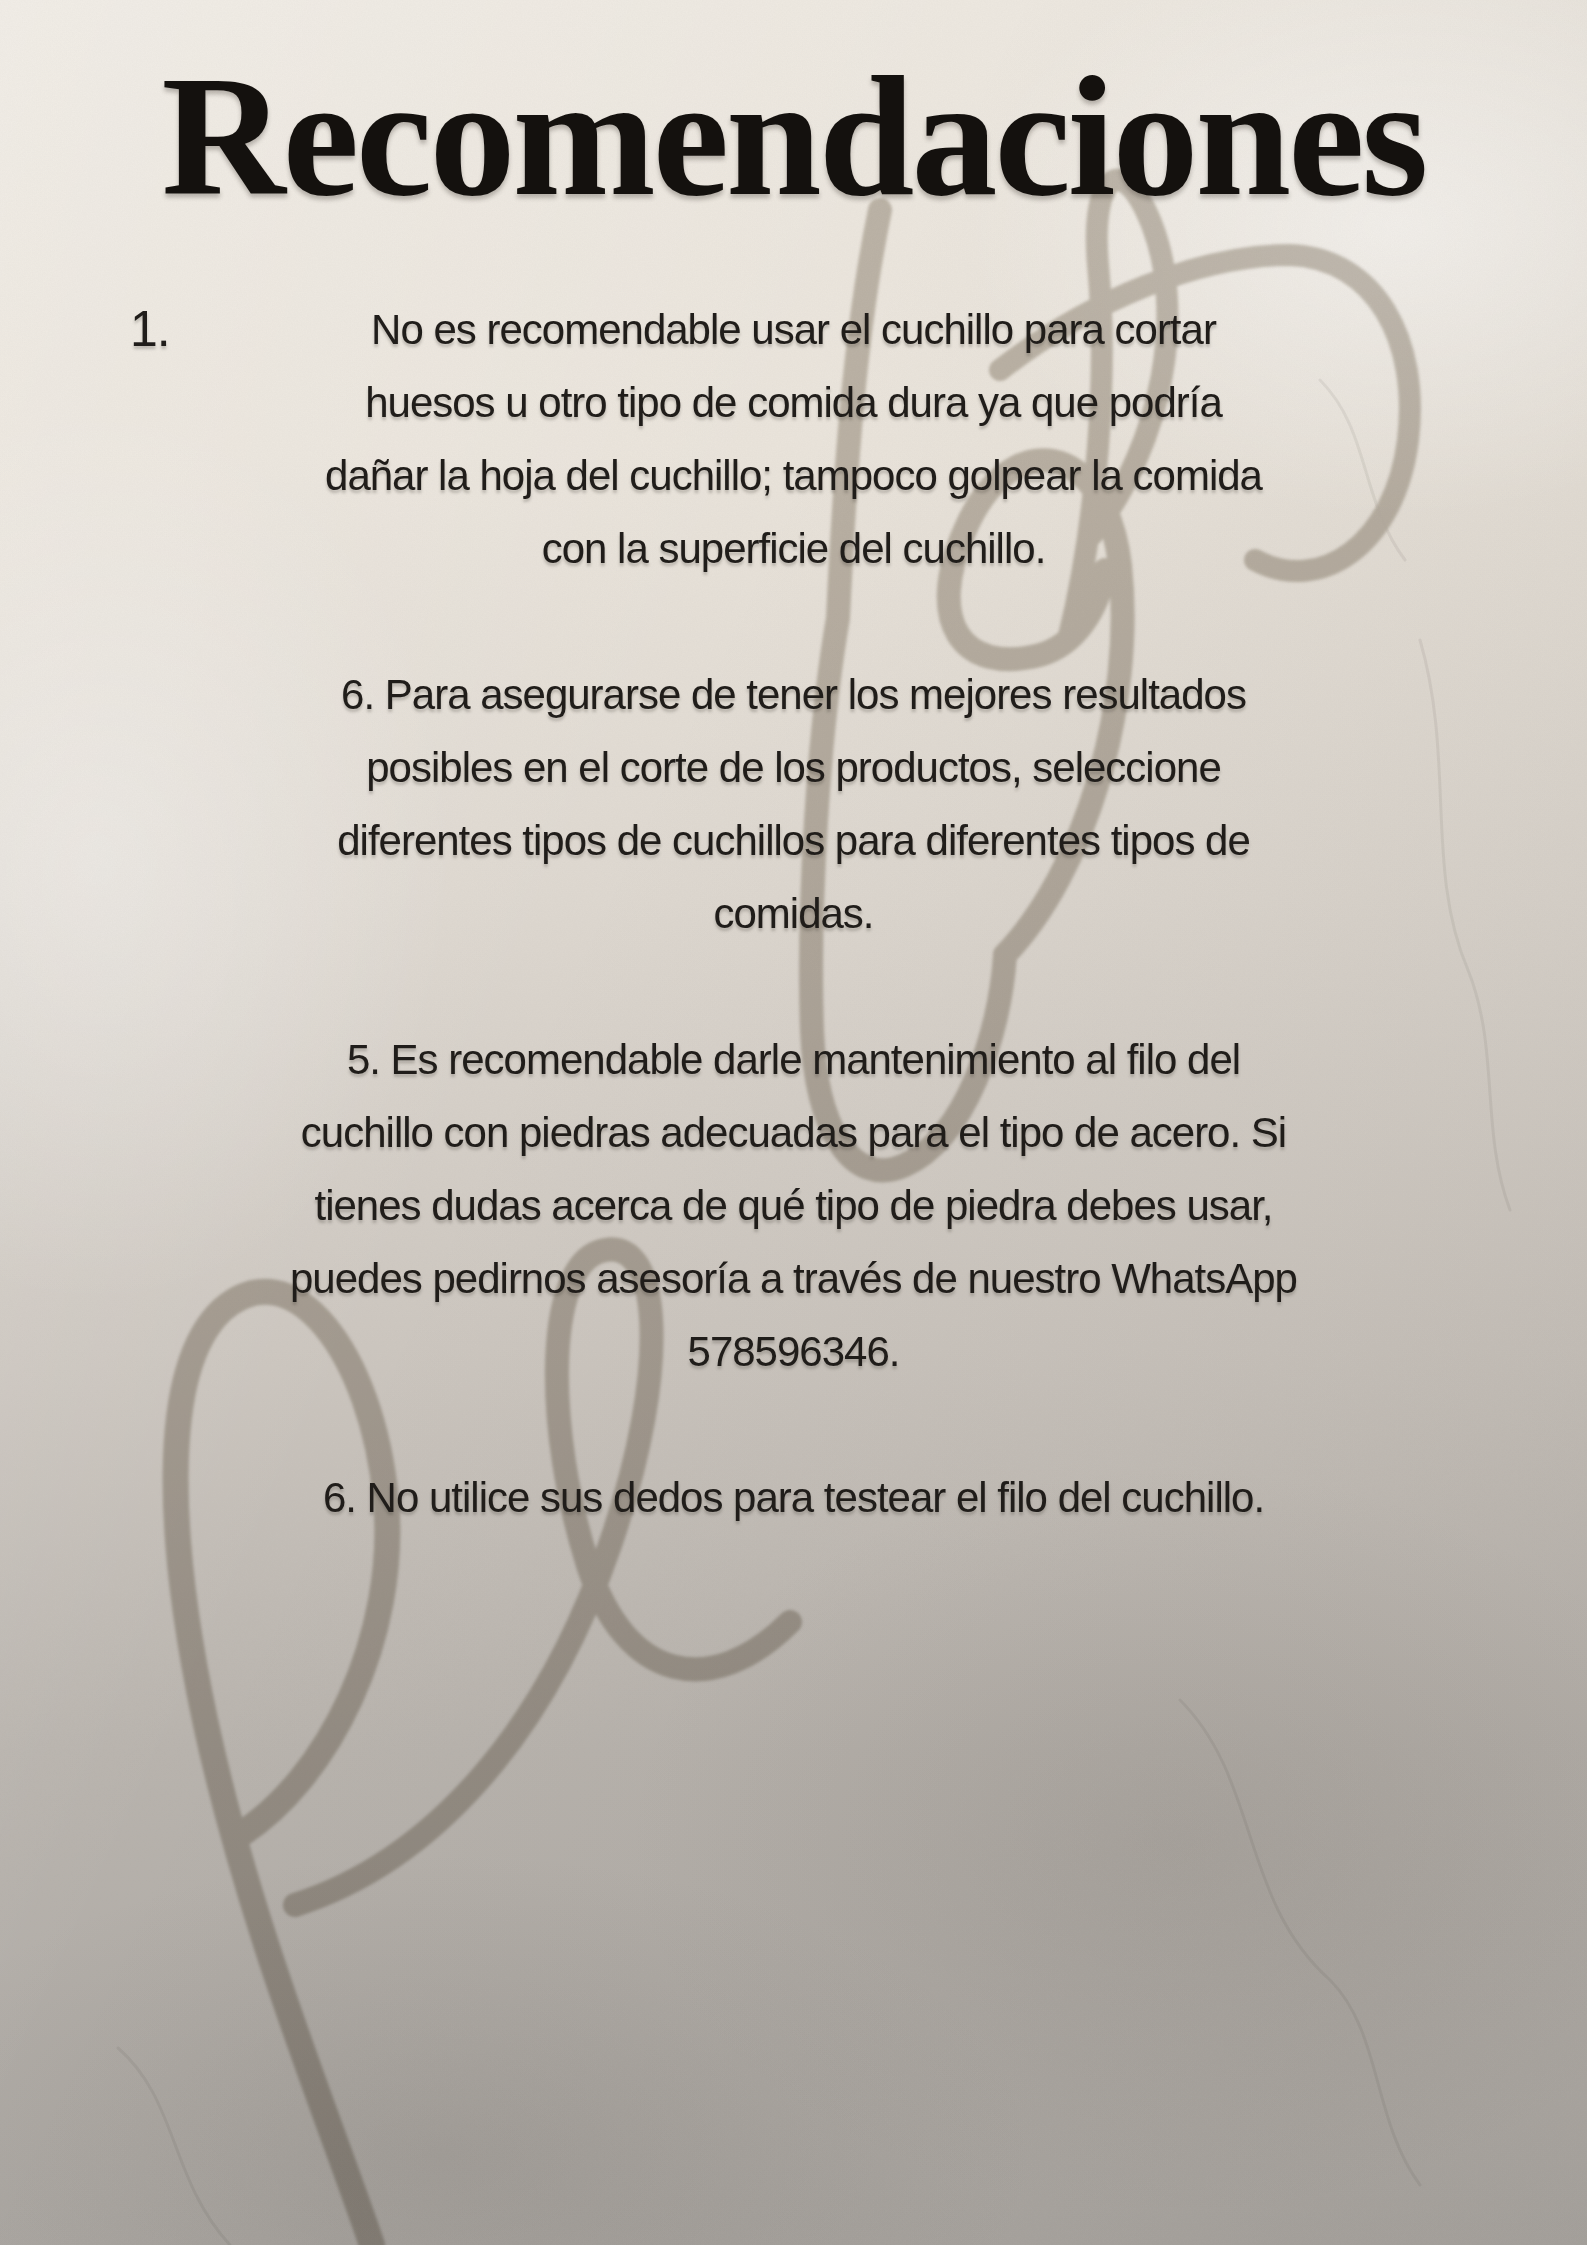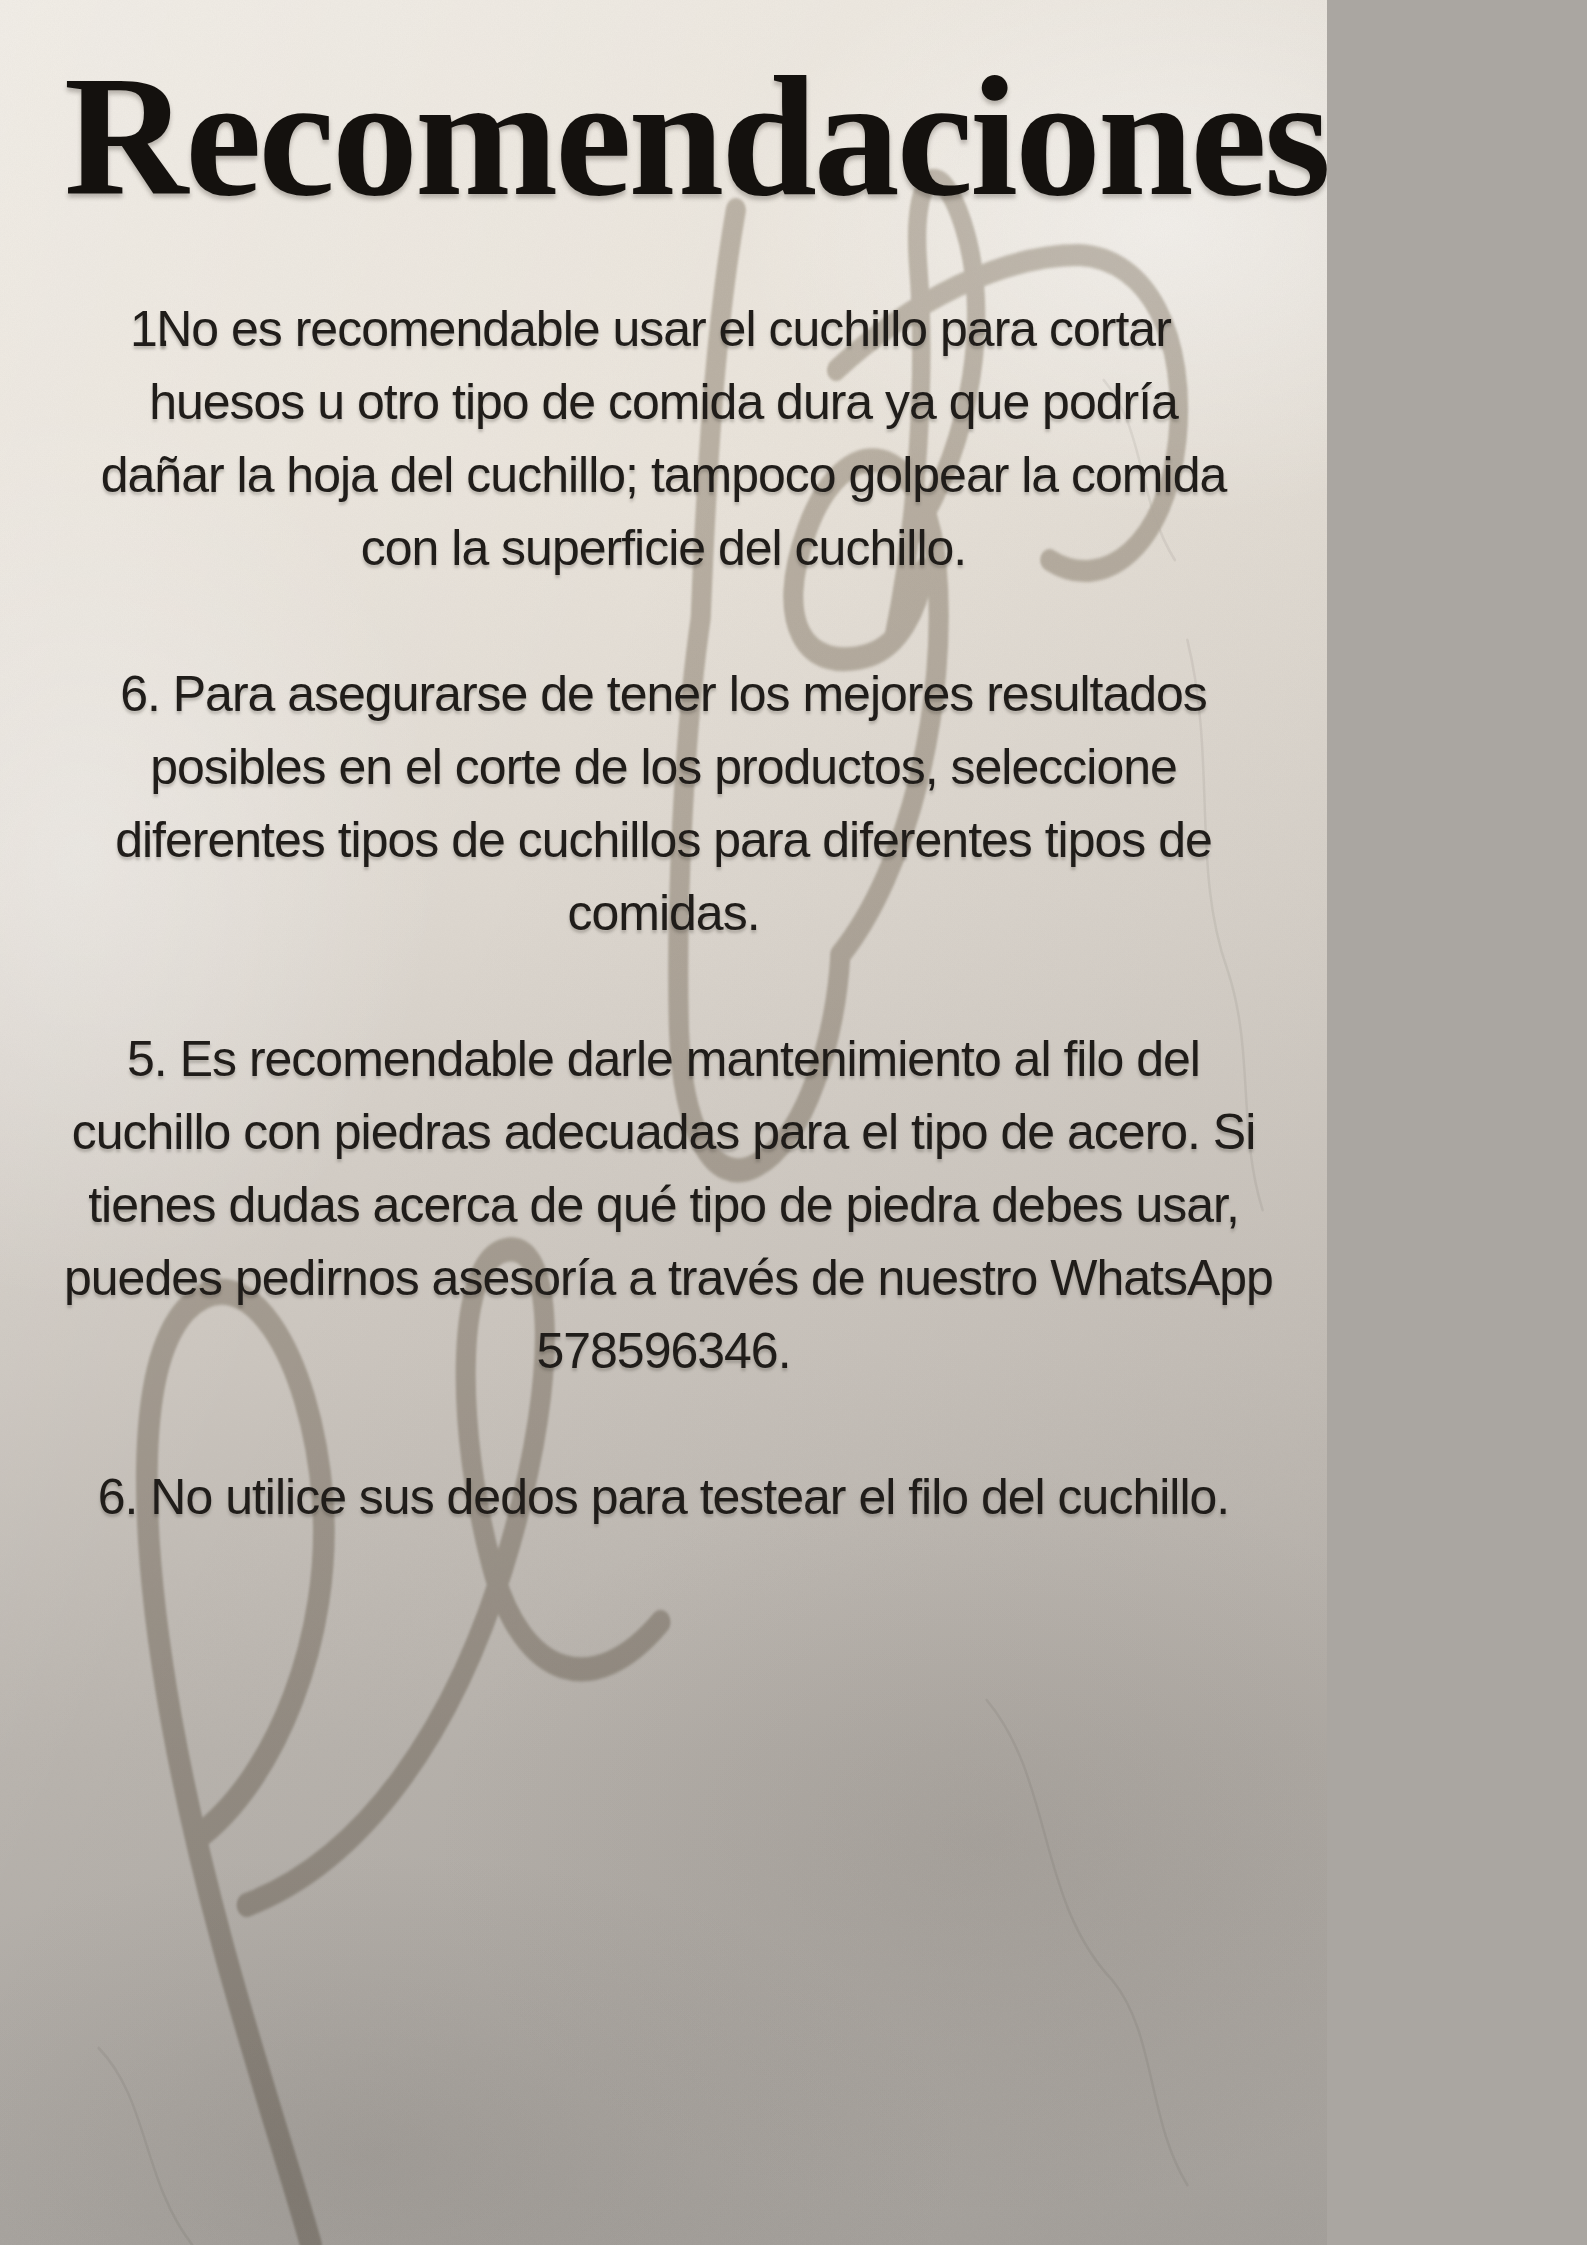--- a/index.html
+++ b/index.html
@@ -2,21 +2,21 @@
 <html><head>
 <meta charset="utf-8">
 <style>
   html, body {
     margin: 0;
     padding: 0;
     background: #aaa6a1;
   }
   .page {
     position: relative;
-    width: 1327px;
+    width: 1587px;
     height: 2245px;
     overflow: hidden;
     font-family: "Liberation Sans", sans-serif;
   }
   
   .bg {
     position: absolute;
     inset: 0;
     background:
       radial-gradient(ellipse 620px 420px at 88% 10%, rgba(255,255,255,0.45), rgba(255,255,255,0) 70%),
@@ -52,21 +52,21 @@
   .list {
     margin-top: 66px;
   }
   .item {
     position: relative;
     margin-bottom: 73px;
     text-align: center;
   }
   .item-text {
     white-space: pre;            
-    font-size: 50px;
+    font-size: 42px;
     line-height: 73px;
     letter-spacing: -1px;
     color: #201d1a;
     text-shadow: 0 3px 3px rgba(55,49,43,0.26);
   }
   .item-number {
     position: absolute;
     left: 66px;
     top: 0;
     font-size: 50px;

